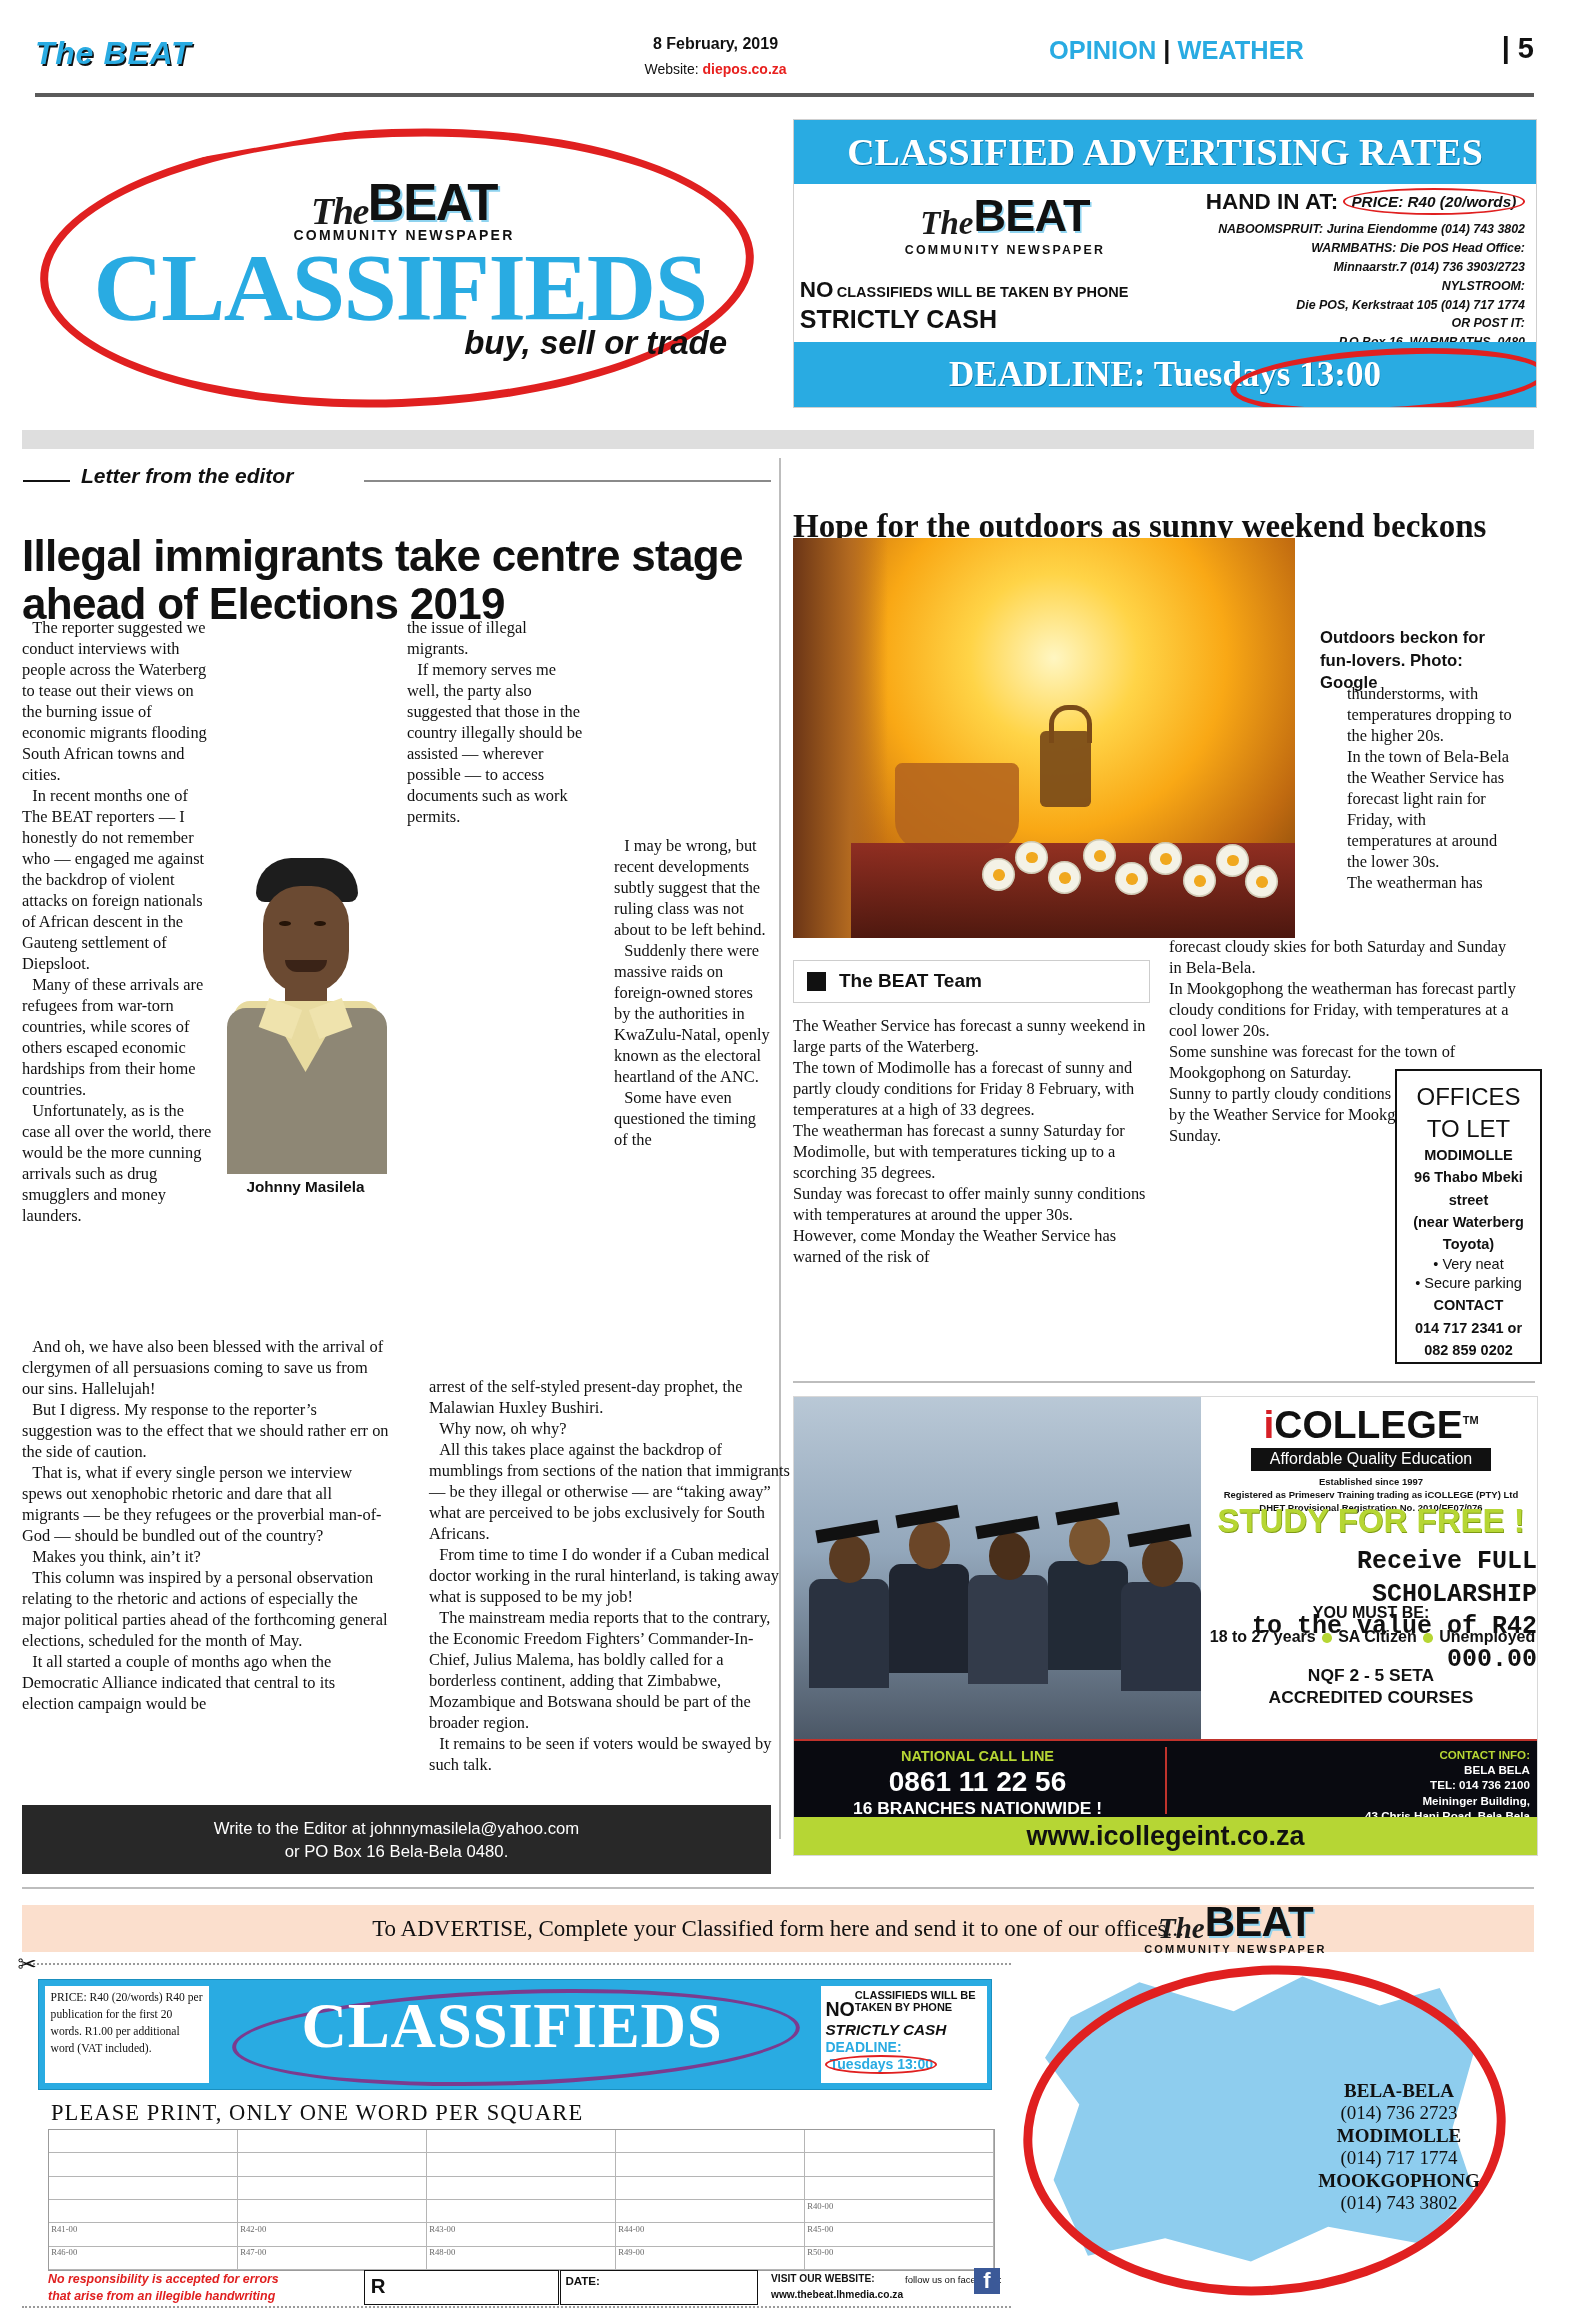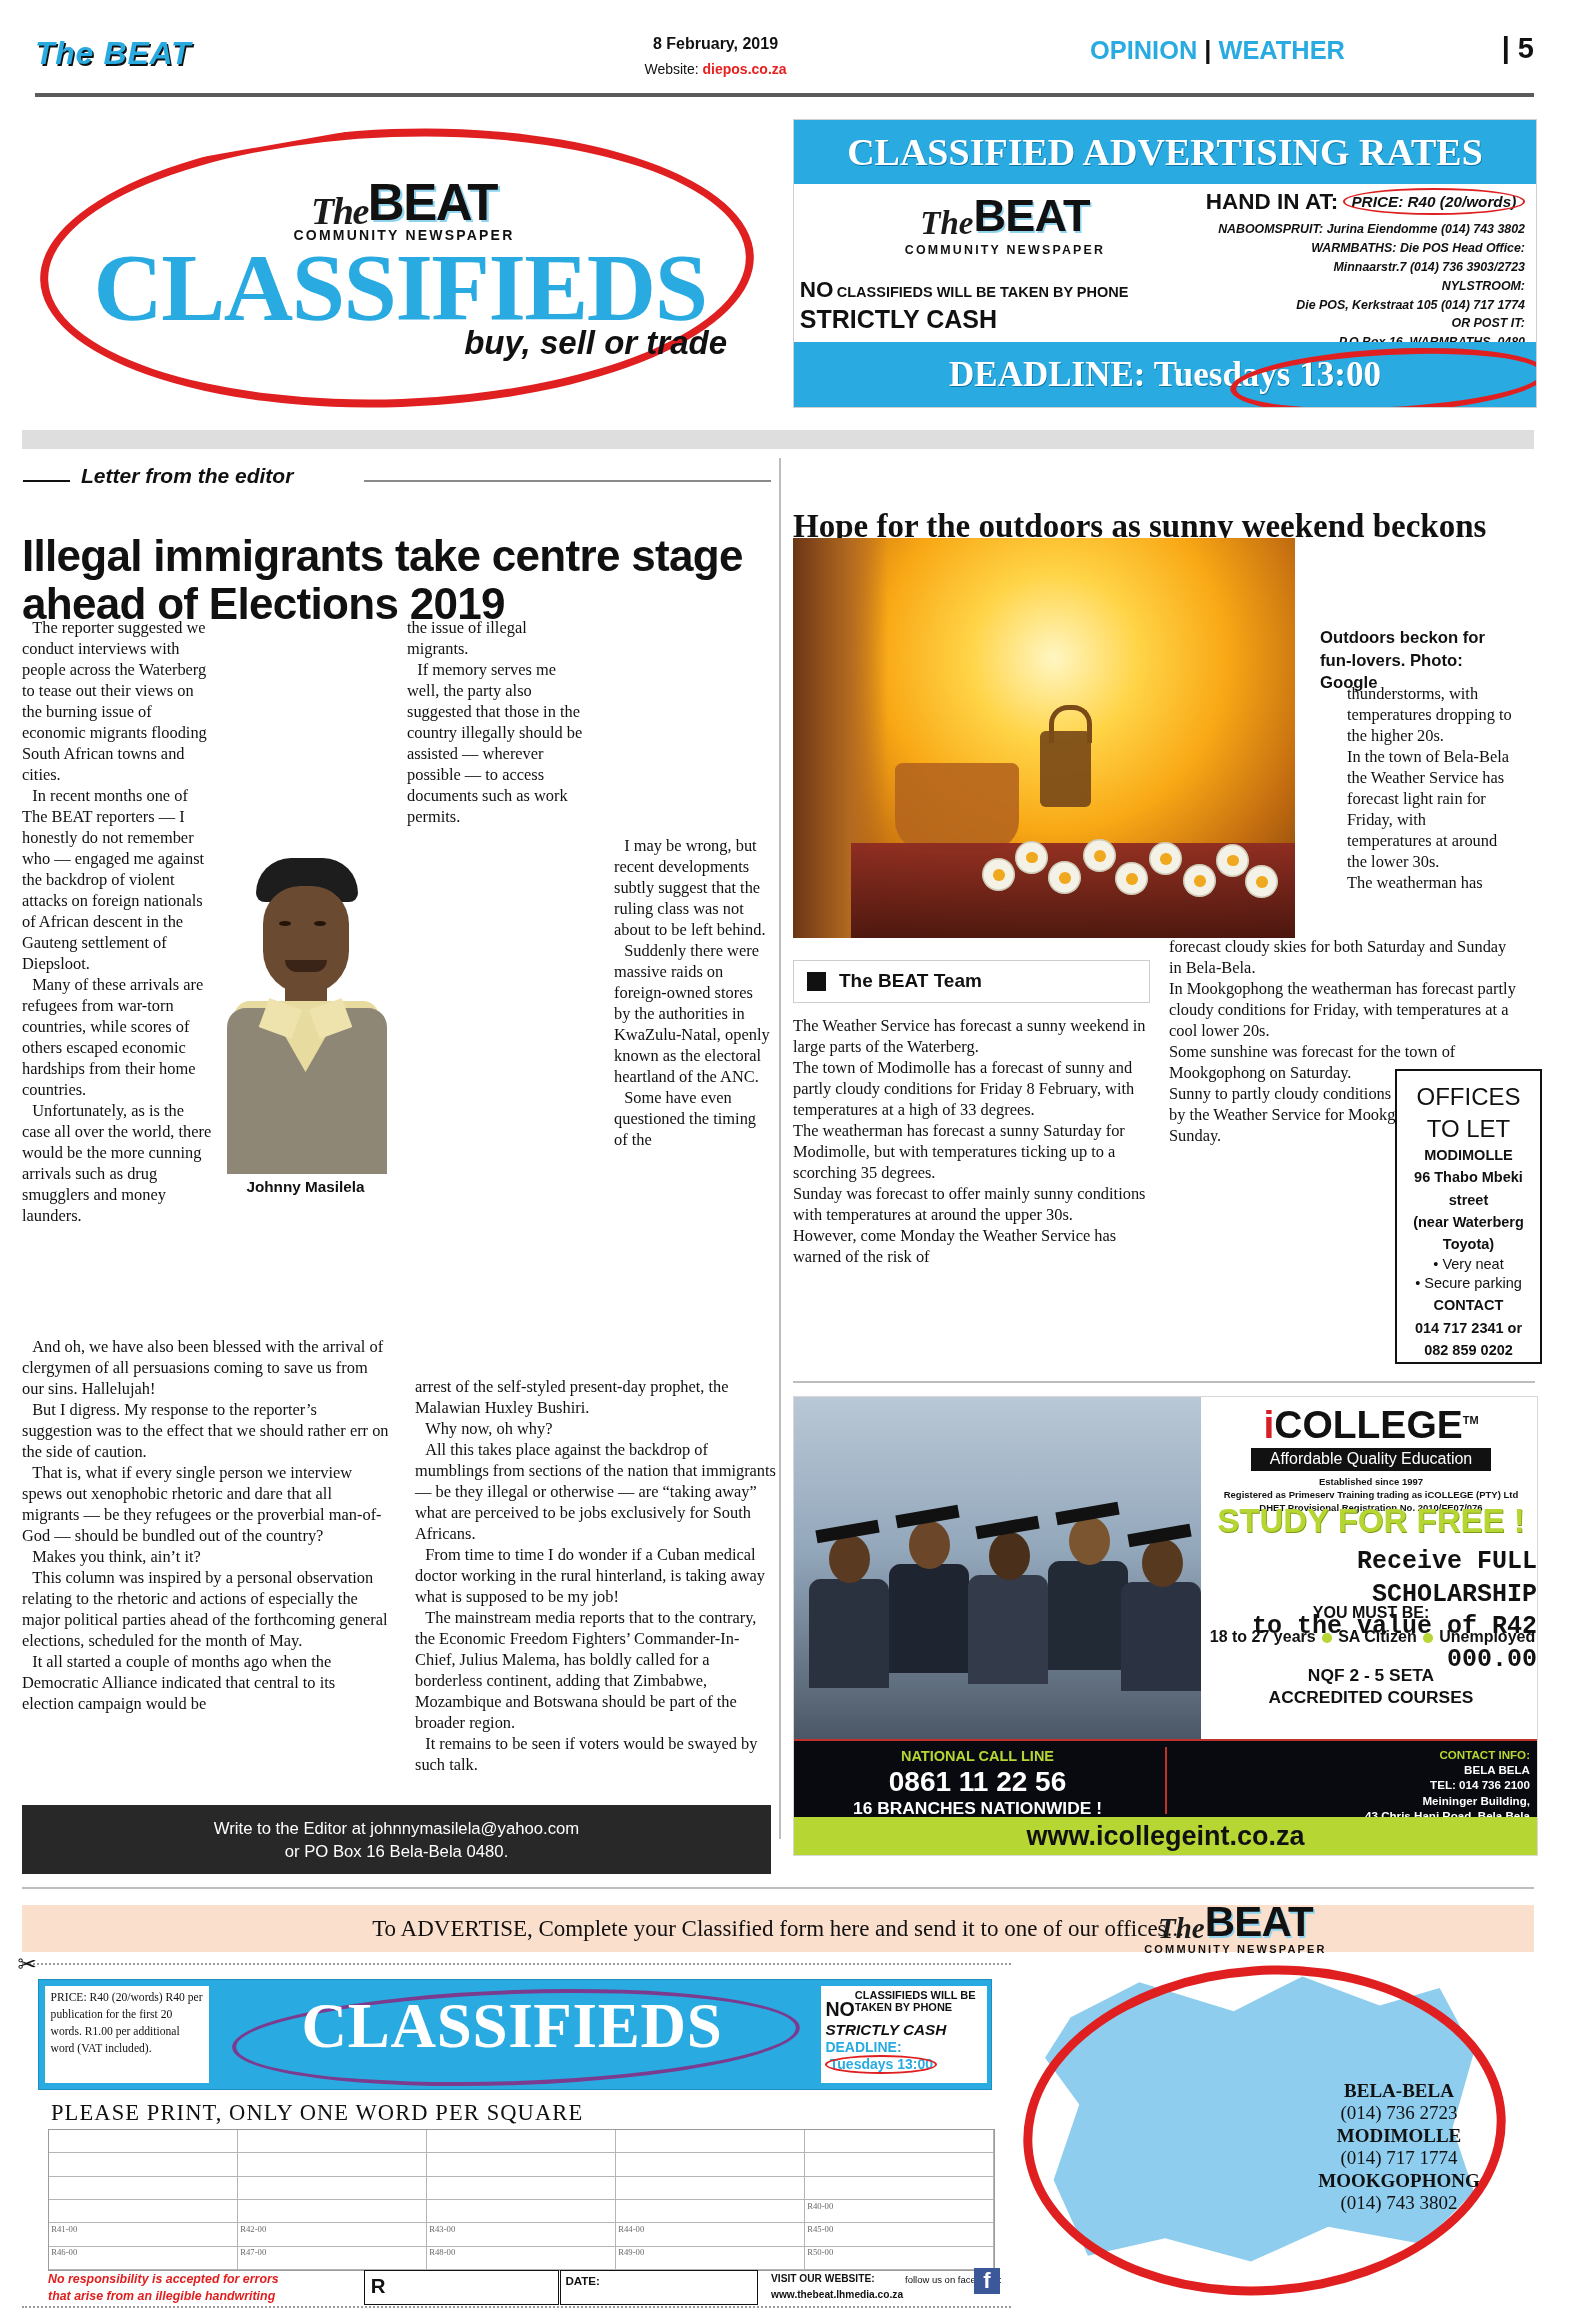--- a/index.html
+++ b/index.html
@@ -15,21 +15,21 @@
   
   .masthead{position:absolute;left:0;top:0;width:1569px;height:79px;}
   .mh-logo{position:absolute;left:35px;top:35px;font-family:"Liberation Sans",sans-serif;
     font-weight:bold;font-style:italic;font-size:32px;color:#29abe2;letter-spacing:0.7px;
     text-shadow:1.5px 1.5px 0 #111;}
   .mh-date{position:absolute;left:563px;top:35px;width:305px;text-align:center;
     font-family:"Liberation Sans",sans-serif;font-size:16px;font-weight:bold;color:#111;}
   .mh-web{position:absolute;left:563px;top:61px;width:305px;text-align:center;
     font-family:"Liberation Sans",sans-serif;font-size:14px;color:#111;}
   .mh-web b{color:#e8201e;}
-  .mh-sections{position:absolute;left:1090px;top:36px;
+  .mh-sections{position:absolute;left:1049px;top:36px;
     font-family:"Liberation Sans",sans-serif;font-weight:bold;font-size:25.4px;color:#29abe2;}
   .mh-sections .sep{color:#111;}
   .mh-page{position:absolute;right:35px;top:32px;font-family:"Liberation Sans",sans-serif;
     font-weight:bold;font-size:29px;color:#111;}
   .mh-rule{position:absolute;left:35px;top:93px;width:1499px;height:3.6px;background:#5b5b5b;}
 
   
   .hero{position:absolute;left:22px;top:116px;width:749px;height:305px;overflow:hidden;}
   .hero-ellipse{position:absolute;left:18px;top:13px;width:698px;height:262px;
     border:8px solid #e02020;border-radius:50%;transform:rotate(-2deg);}
@@ -102,21 +102,21 @@
   
   .col{position:absolute;font-family:"Liberation Serif",serif;font-size:16.4px;
     line-height:1.28;color:#111;text-align:left;}
   .col p{margin:0;text-indent:10.2px;}
   .col p.noind{text-indent:0;}
 
   #colA{left:22px;top:617px;width:190px;}
   #colA2{left:22px;top:1336px;width:369px;}
   #colC{left:407px;top:617px;width:182px;}
   #colD{left:614px;top:835px;width:156px;}
-  #colE{left:415px;top:1376px;width:364px;}
+  #colE{left:429px;top:1376px;width:364px;}
 
   .photo-johnny{position:absolute;left:218px;top:858px;width:174px;height:364px;}
   .pj-head{position:absolute;left:38px;top:0;width:102px;height:44px;background:#1d1d1d;
     border-radius:51px 51px 13px 13px;}
   .pj-face{position:absolute;left:45px;top:28px;width:86px;height:108px;background:#6b4a32;
     border-radius:42px 42px 48px 48px;}
   .pj-smile{position:absolute;left:67px;top:102px;width:42px;height:11.6px;background:#3a2317;
     border-radius:0 0 22px 22px;}
   .pj-eye{position:absolute;width:11.6px;height:5.1px;background:#241408;border-radius:50%;top:63px;}
   .pj-neck{position:absolute;left:67px;top:128px;width:42px;height:26px;background:#6b4a32;}

